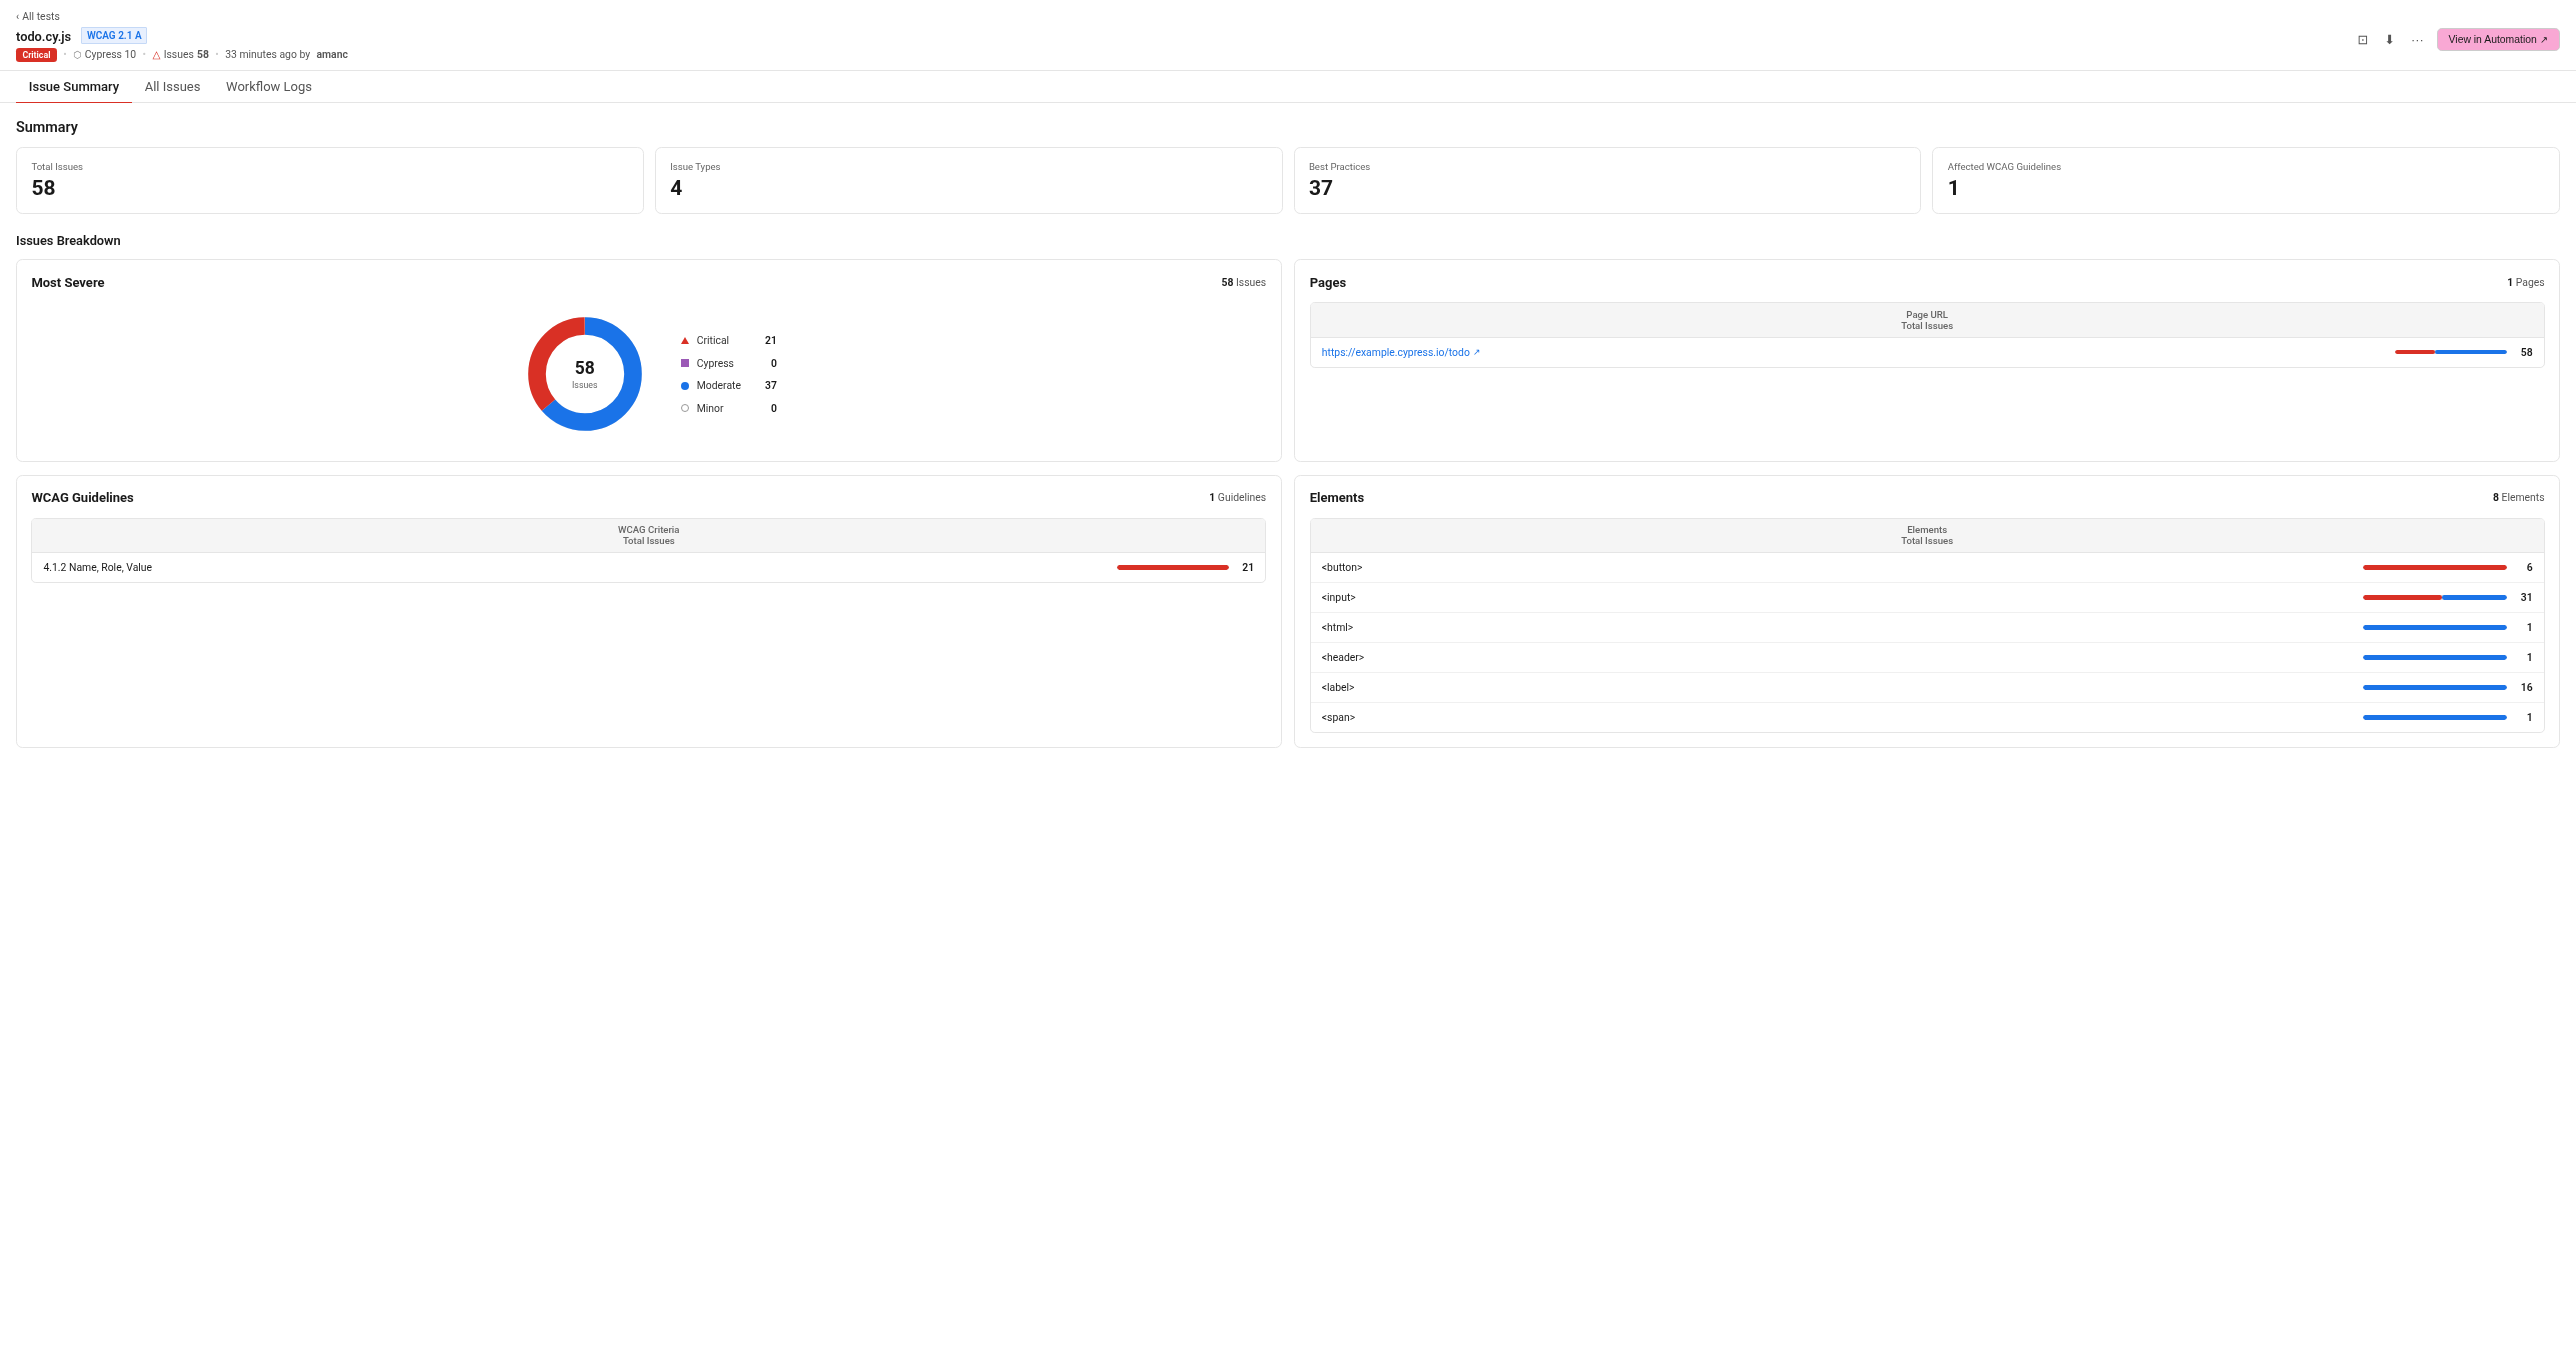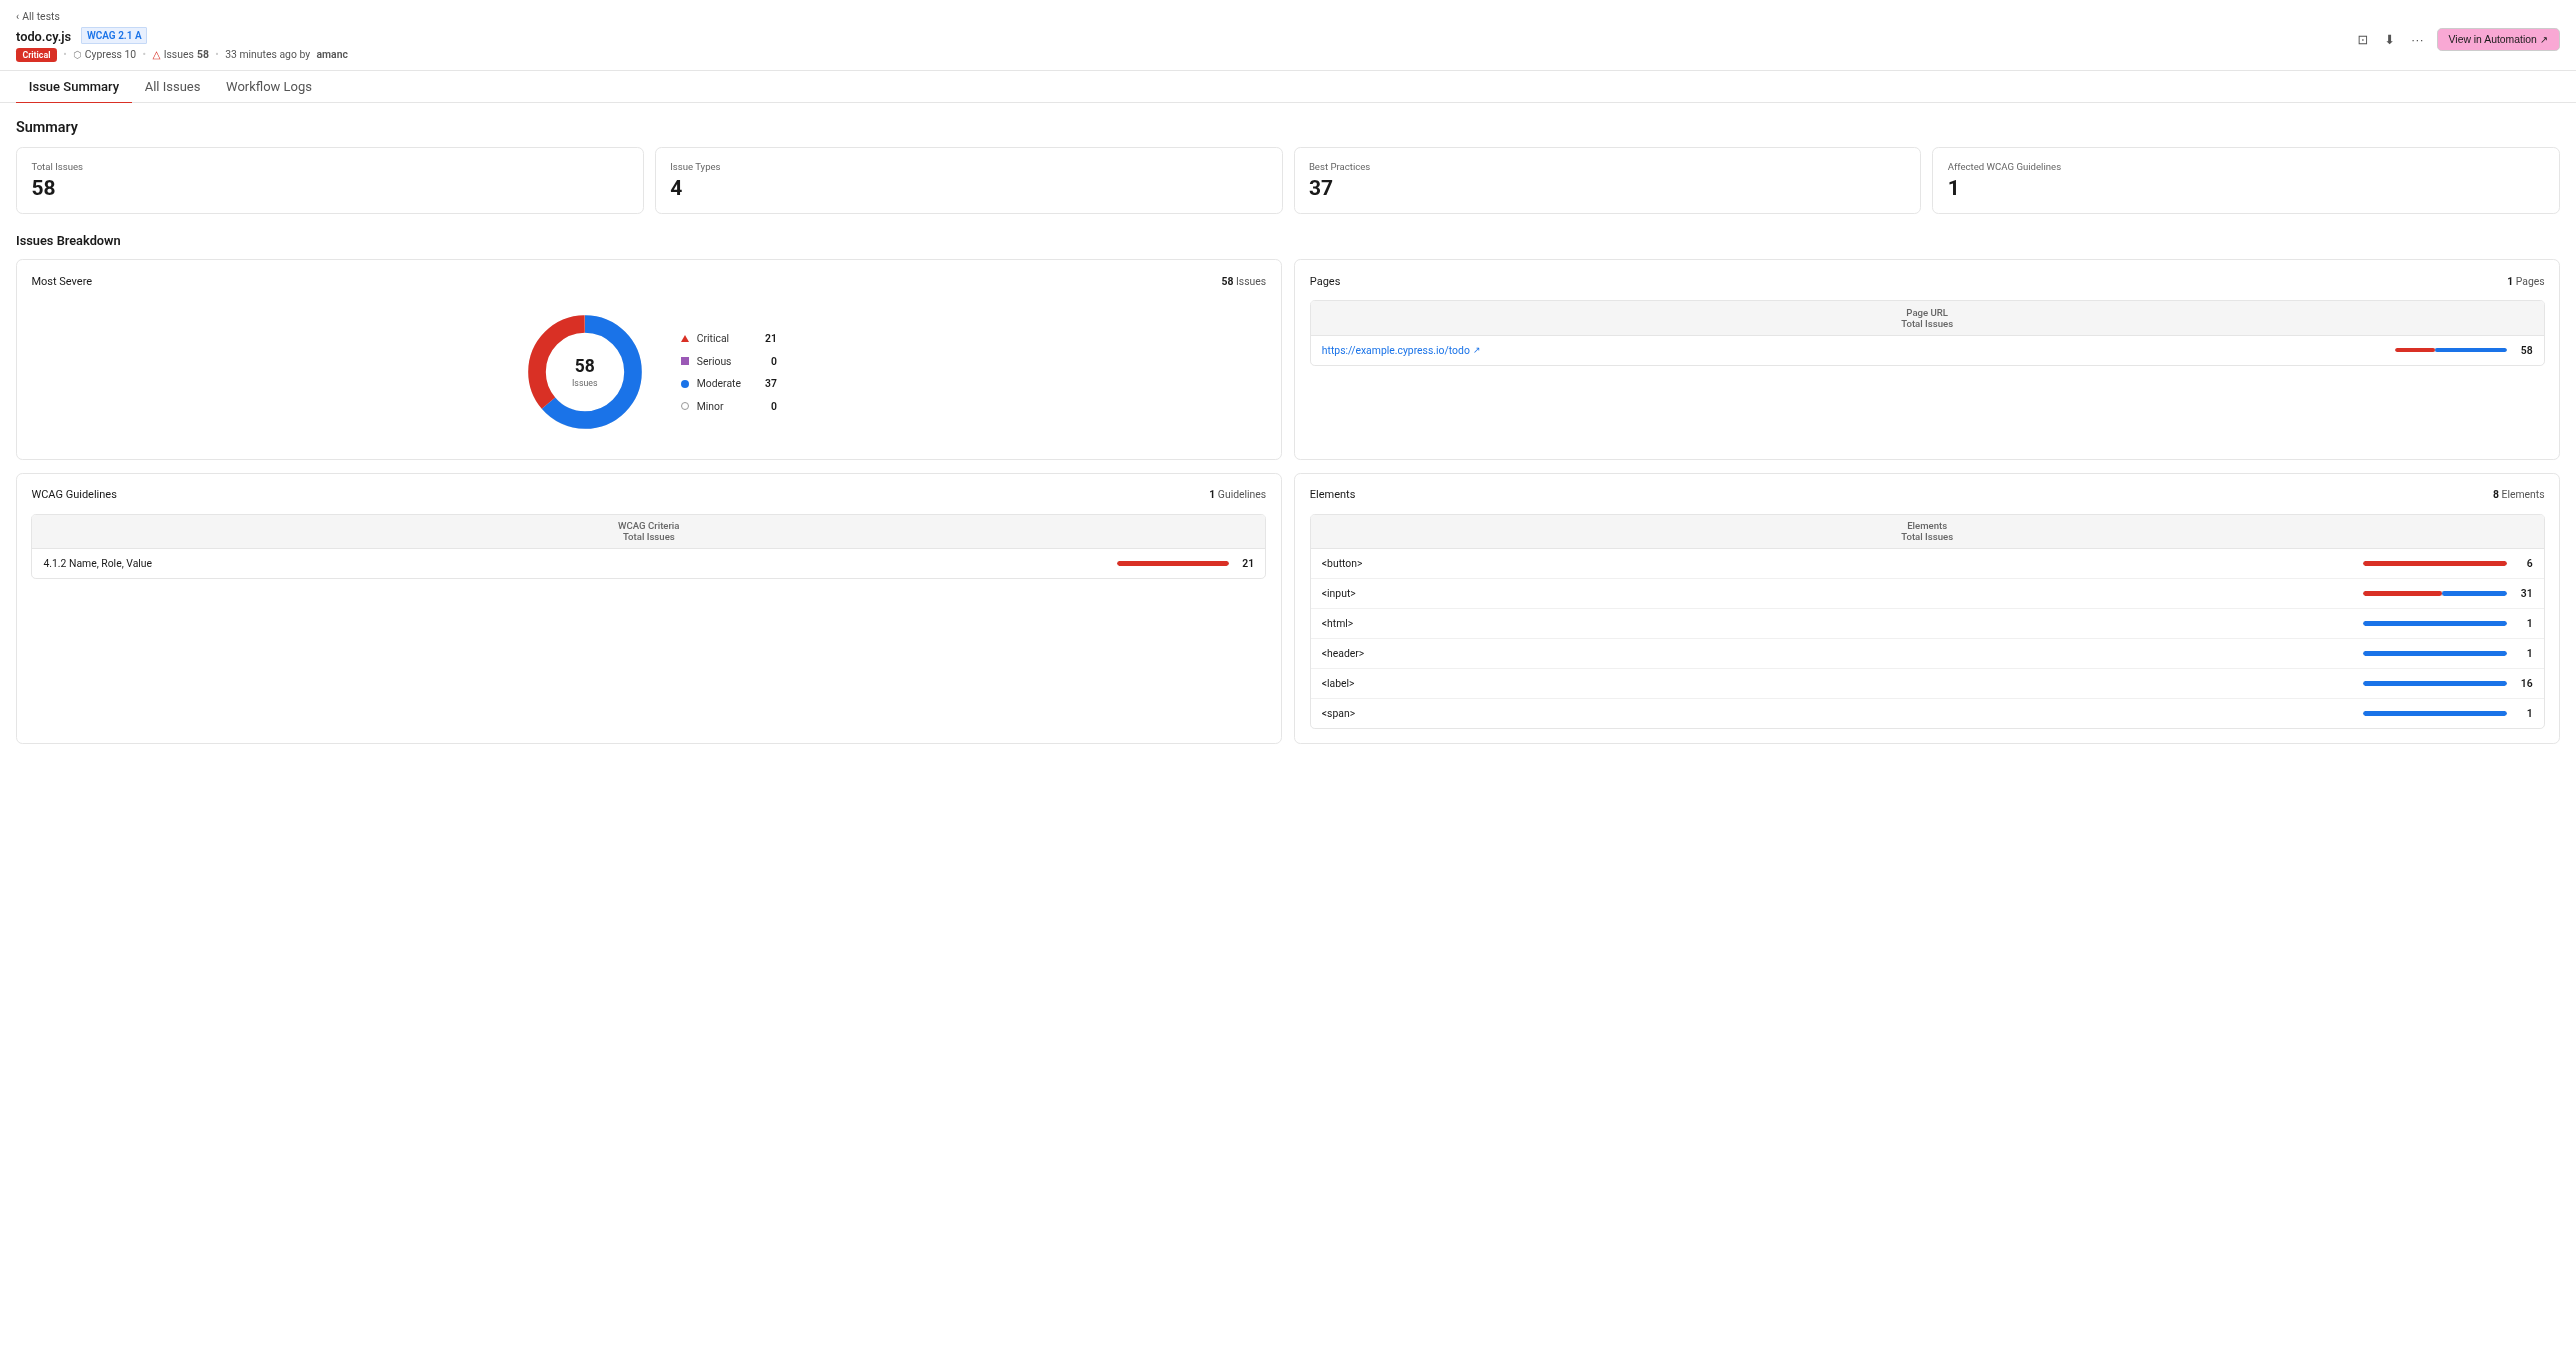--- a/index.html
+++ b/index.html
@@ -51,21 +51,21 @@
     .breakdown-grid { display: grid; grid-template-columns: 1fr 1fr; gap: 12.8px; }
 
     .breakdown-card {
       border: 0.8px solid #e5e5e5; border-radius: 6.4px;
       padding: 14.4px; background: #fff;
     }
     .breakdown-card-header {
       display: flex; align-items: center; justify-content: space-between;
       margin-bottom: 12.8px;
     }
-    .breakdown-card-title { font-size: 11px; font-weight: 400; color: #1a1a1a; }
+    .breakdown-card-title { font-size: 13px; font-weight: 700; color: #1a1a1a; }
     .breakdown-card-count { font-size: 10.4px; color: #555; }
     .count-bold { font-weight: 700; color: #1a1a1a; }
 
     
     .donut-section { display: flex; align-items: center; gap: 32px; justify-content: center; padding: 8px 0; }
     .donut-container { position: relative; width: 128px; height: 128px; flex-shrink: 0; }
     .donut-container svg { width: 128px; height: 128px; }
     .donut-center {
       position: absolute; top: 50%; left: 50%; transform: translate(-50%, -50%);
       text-align: center;
@@ -208,21 +208,21 @@
           </div>
         </div>
         <div class="legend">
           <div class="legend-item">
             <span style="width:0;height:0;border-left:4px solid transparent;border-right:4px solid transparent;border-bottom:7.2px solid #d93025;flex-shrink:0;"></span>
             <span class="legend-label">Critical</span>
             <span class="legend-count">21</span>
           </div>
           <div class="legend-item">
             <span style="width:8px;height:8px;background:#9b59b6;flex-shrink:0;"></span>
-            <span class="legend-label">Serious</span>
+            <span class="legend-label">Cypress</span>
             <span class="legend-count">0</span>
           </div>
           <div class="legend-item">
             <span style="width:8px;height:8px;border-radius:50%;background:#1a73e8;flex-shrink:0;"></span>
             <span class="legend-label">Moderate</span>
             <span class="legend-count">37</span>
           </div>
           <div class="legend-item">
             <span style="width:8px;height:8px;border-radius:50%;border:1.6px solid #999;flex-shrink:0;"></span>
             <span class="legend-label">Minor</span>

